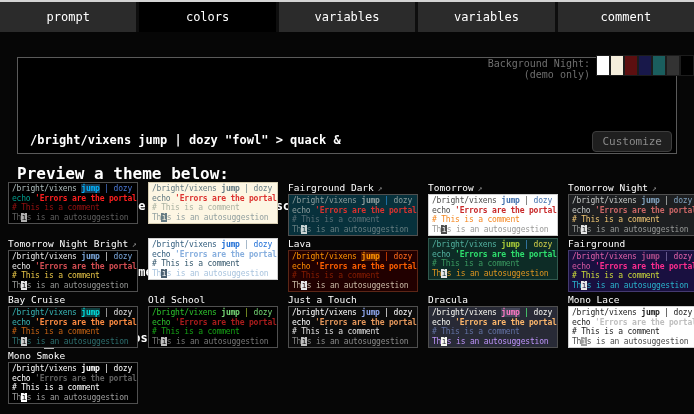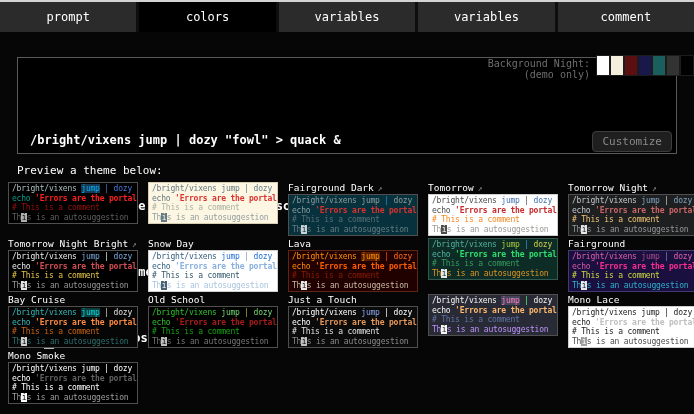--- a/index.html
+++ b/index.html
@@ -36,40 +36,40 @@
   .term-cursor{display:inline-block;padding:0 1px;}
   .customize-btn{
     position:absolute;right:22px;top:129px;
     background:#1f1f1f;border:1px solid #3d3d3d;border-radius:4px;
     color:#8a8a8a;font-size:11px;font-family:"DejaVu Sans Mono",monospace;
     padding:3px 9px;cursor:pointer;
   }
   
   .grid-heading{
     position:absolute;left:17px;top:162px;
-    color:#ffffff;font-size:11px;font-weight:normal;
+    color:#ffffff;font-size:16px;font-weight:bold;
   }
   .theme-grid{
     position:absolute;left:8px;top:180px;
     display:grid;grid-template-columns:repeat(5,130px);
     column-gap:10px;row-gap:0;
   }
   .tcell{width:130px;height:56px;}
   .ttitle{
     color:#ffffff;font-size:9.5px;height:12px;line-height:12px;
     white-space:nowrap;overflow:hidden;
   }
   .ttitle .ext{color:#909090;font-size:8px;margin-left:4px;cursor:pointer;}
   .tcard{
     height:42px;border:1px solid #4f4f4f;box-sizing:border-box;
     padding:1px 3px;overflow:hidden;white-space:nowrap;cursor:pointer;
     font-size:8px;line-height:9.6px;letter-spacing:-0.2px;
   }
   .tcard .err{font-weight:bold;}
-  .tcard .cmd{font-weight:normal;}
+  .tcard .cmd{font-weight:bold;}
   .ccursor{display:inline-block;padding:0 0.5px;}
 </style>
 </head>
 <body>
 
 <div class="tab-bar">
     <div class="tab">
       <span class="tab-label">prompt</span>
     </div>
     <div class="tab active">
@@ -161,21 +161,20 @@
     <div class="tcell">
     <div class="ttitle"><span class="tname">Tomorrow Night Bright</span><span class="ext" style="display: inline;">↗</span></div>
     <div class="tcard" style="background: rgb(0, 0, 0); border-color: rgb(79, 79, 79);">
       <div><span class="tok path" style="color: rgb(234, 234, 234);">/bright/vixens</span> <span class="tok cmd" style="color: rgb(122, 166, 218);">jump</span> <span class="tok pipe" style="color: rgb(234, 234, 234);">|</span> <span class="tok param" style="color: rgb(122, 166, 218);">dozy</span> <span class="tok quote" style="color: rgb(185, 202, 74);">"fowl" &gt; quack &amp;</span></div>
       <div><span class="tok echo" style="color: rgb(234, 234, 234);">echo</span> <span class="tok err" style="color: rgb(213, 78, 83);">'Errors are the portals to discovery</span></div>
       <div class="tok comment" style="color: rgb(231, 197, 71);"># This is a comment</div>
       <div><span class="tok ab" style="color: rgb(150, 152, 150);">Th</span><span class="ccursor" style="background: rgb(230, 230, 230); color: rgb(0, 0, 0);">i</span><span class="tok aa" style="color: rgb(150, 152, 150);">s is an autosuggestion</span></div>
     </div>
   </div>
     <div class="tcell">
-    <div class="ttitle"><span class="tname">Snow Day</span></div>
     <div class="tcard" style="background: rgb(255, 255, 255); border-color: rgb(208, 208, 208);">
       <div><span class="tok path" style="color: rgb(51, 94, 126);">/bright/vixens</span> <span class="tok cmd" style="color: rgb(31, 111, 214);">jump</span> <span class="tok pipe" style="color: rgb(127, 155, 179);">|</span> <span class="tok param" style="color: rgb(31, 111, 214);">dozy</span> <span class="tok quote" style="color: rgb(210, 74, 126);">"fowl" &gt; quack &amp;</span></div>
       <div><span class="tok echo" style="color: rgb(51, 94, 126);">echo</span> <span class="tok err" style="color: rgb(134, 174, 222);">'Errors are the portals to discovery</span></div>
       <div class="tok comment" style="color: rgb(51, 86, 107);"># This is a comment</div>
       <div><span class="tok ab" style="color: rgb(169, 196, 222);">Th</span><span class="ccursor" style="background: rgb(74, 95, 112); color: rgb(255, 255, 255);">i</span><span class="tok aa" style="color: rgb(169, 196, 222);">s is an autosuggestion</span></div>
     </div>
   </div>
     <div class="tcell">
     <div class="ttitle"><span class="tname">Lava</span></div>
     <div class="tcard" style="background: rgb(33, 0, 0); border-color: rgb(92, 38, 22);">
@@ -223,20 +222,21 @@
     <div class="tcell">
     <div class="ttitle"><span class="tname">Just a Touch</span></div>
     <div class="tcard" style="background: rgb(11, 11, 11); border-color: rgb(79, 79, 79);">
       <div><span class="tok path" style="color: rgb(255, 255, 255);">/bright/vixens</span> <span class="tok cmd" style="color: rgb(143, 167, 238);">jump</span> <span class="tok pipe" style="color: rgb(255, 255, 255);">|</span> <span class="tok param" style="color: rgb(255, 255, 255);">dozy</span> <span class="tok quote" style="color: rgb(168, 168, 168);">"fowl" &gt; quack &amp;</span></div>
       <div><span class="tok echo" style="color: rgb(255, 255, 255);">echo</span> <span class="tok err" style="color: rgb(232, 153, 92);">'Errors are the portals to discovery</span></div>
       <div class="tok comment" style="color: rgb(224, 224, 224);"># This is a comment</div>
       <div><span class="tok ab" style="color: rgb(138, 138, 138);">Th</span><span class="ccursor" style="background: rgb(191, 191, 191); color: rgb(0, 0, 0);">i</span><span class="tok aa" style="color: rgb(138, 138, 138);">s is an autosuggestion</span></div>
     </div>
   </div>
     <div class="tcell">
+    <div class="ttitle"><span class="tname">Dracula</span></div>
     <div class="tcard" style="background: rgb(40, 42, 54); border-color: rgb(79, 79, 79);">
       <div><span class="tok path" style="color: rgb(248, 248, 242);">/bright/vixens</span> <span class="tok cmd" style="color: rgb(255, 121, 198); background: rgb(68, 71, 90);">jump</span> <span class="tok pipe" style="color: rgb(80, 250, 123);">|</span> <span class="tok param" style="color: rgb(248, 248, 242);">dozy</span> <span class="tok quote" style="color: rgb(241, 250, 140);">"fowl" &gt; quack &amp;</span></div>
       <div><span class="tok echo" style="color: rgb(248, 248, 242);">echo</span> <span class="tok err" style="color: rgb(255, 184, 108);">'Errors are the portals to discovery</span></div>
       <div class="tok comment" style="color: rgb(98, 114, 164);"># This is a comment</div>
       <div><span class="tok ab" style="color: rgb(189, 147, 249);">Th</span><span class="ccursor" style="background: rgb(248, 248, 242); color: rgb(40, 42, 54);">i</span><span class="tok aa" style="color: rgb(189, 147, 249);">s is an autosuggestion</span></div>
     </div>
   </div>
     <div class="tcell">
     <div class="ttitle"><span class="tname">Mono Lace</span></div>
     <div class="tcard" style="background: rgb(255, 255, 255); border-color: rgb(208, 208, 208);">

